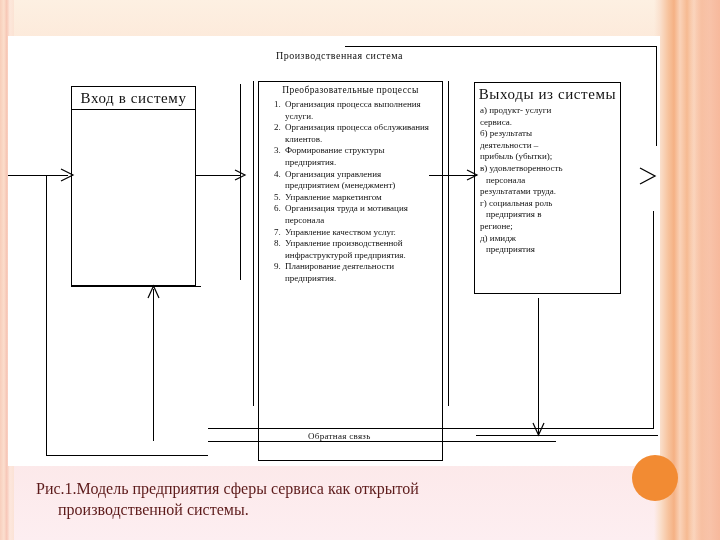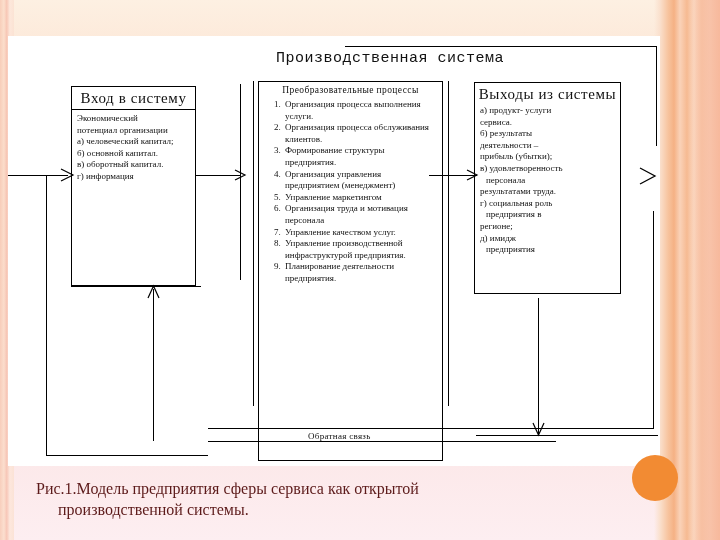--- a/index.html
+++ b/index.html
@@ -143,25 +143,24 @@
     line-height: 11.6px;
     color: #111;
   }
   ol.proc li {
     margin: 0 2px 0 0;
     padding-left: 2px;
   }
 
   .title-top {
     position: absolute;
-    font-size: 15px;
+    font-size: 10px;
     letter-spacing: .5px;
     color: #111;
     white-space: nowrap;
-    font-family: Liberation Mono, monospace;
   }
 
   .fb-label {
     position: absolute;
     font-size: 9px;
     letter-spacing: .3px;
     color: #111;
     white-space: nowrap;
   }
 
@@ -195,28 +194,20 @@
 
   <div class="panel">
     <div class="diagram">
 
       <div class="ln hline" style="left:337px; top:10px; width:311px;"></div>
 
       <div class="title-top" style="left:268px; top:14px;">Производственная система</div>
 
       <div class="box" style="left:63px; top:50px; width:125px; height:200px;">
         <div class="boxhead">Вход в систему</div>
-        <div class="boxbody">
-          <div>Экономический</div>
-          <div>потенциал организации</div>
-          <div>а) человеческий капитал;</div>
-          <div>б) основной капитал.</div>
-          <div>в) оборотный капитал.</div>
-          <div>г) информация</div>
-        </div>
       </div>
 
       <div class="box" style="left:250px; top:45px; width:185px; height:380px;">
         <div class="mid-head">Преобразовательные процессы</div>
         <ol class="proc">
           <li>Организация процесса выполнения услуги.</li>
           <li>Организация процесса обслуживания клиентов.</li>
           <li>Формирование структуры предприятия.</li>
           <li>Организация управления предприятием (менеджмент)</li>
           <li>Управление маркетингом</li>

